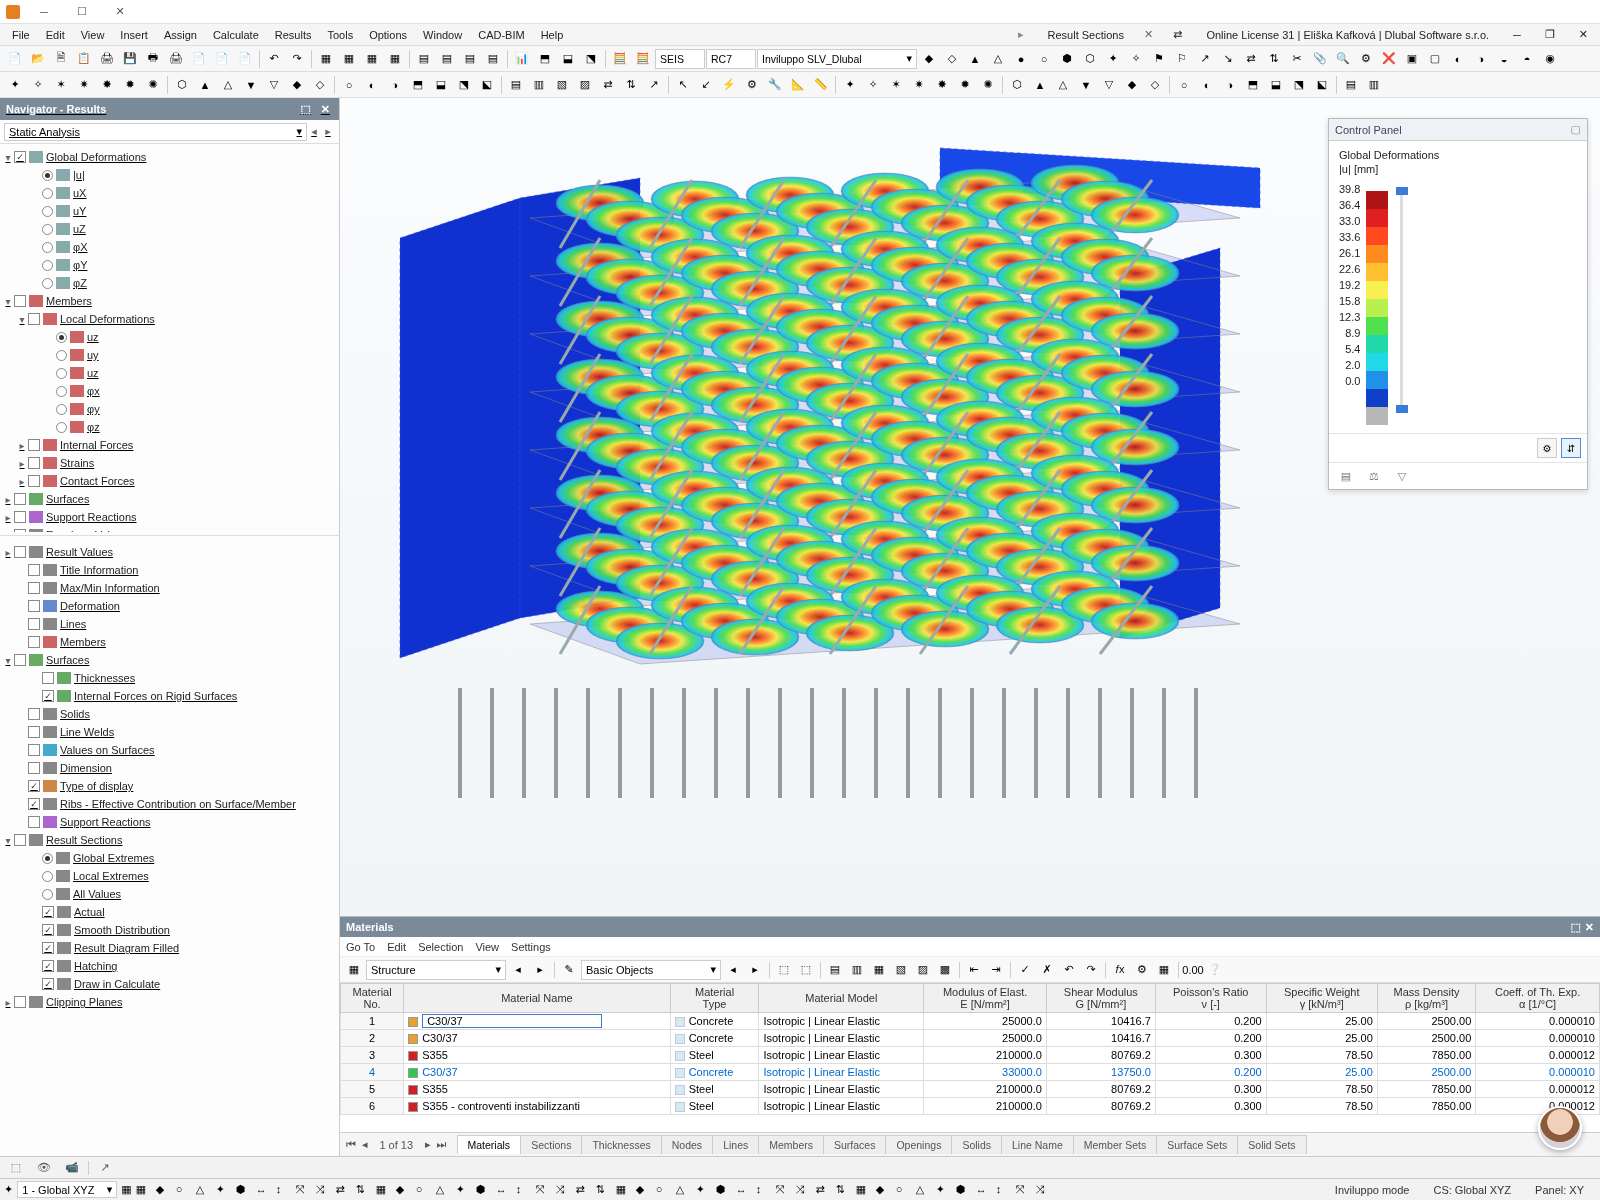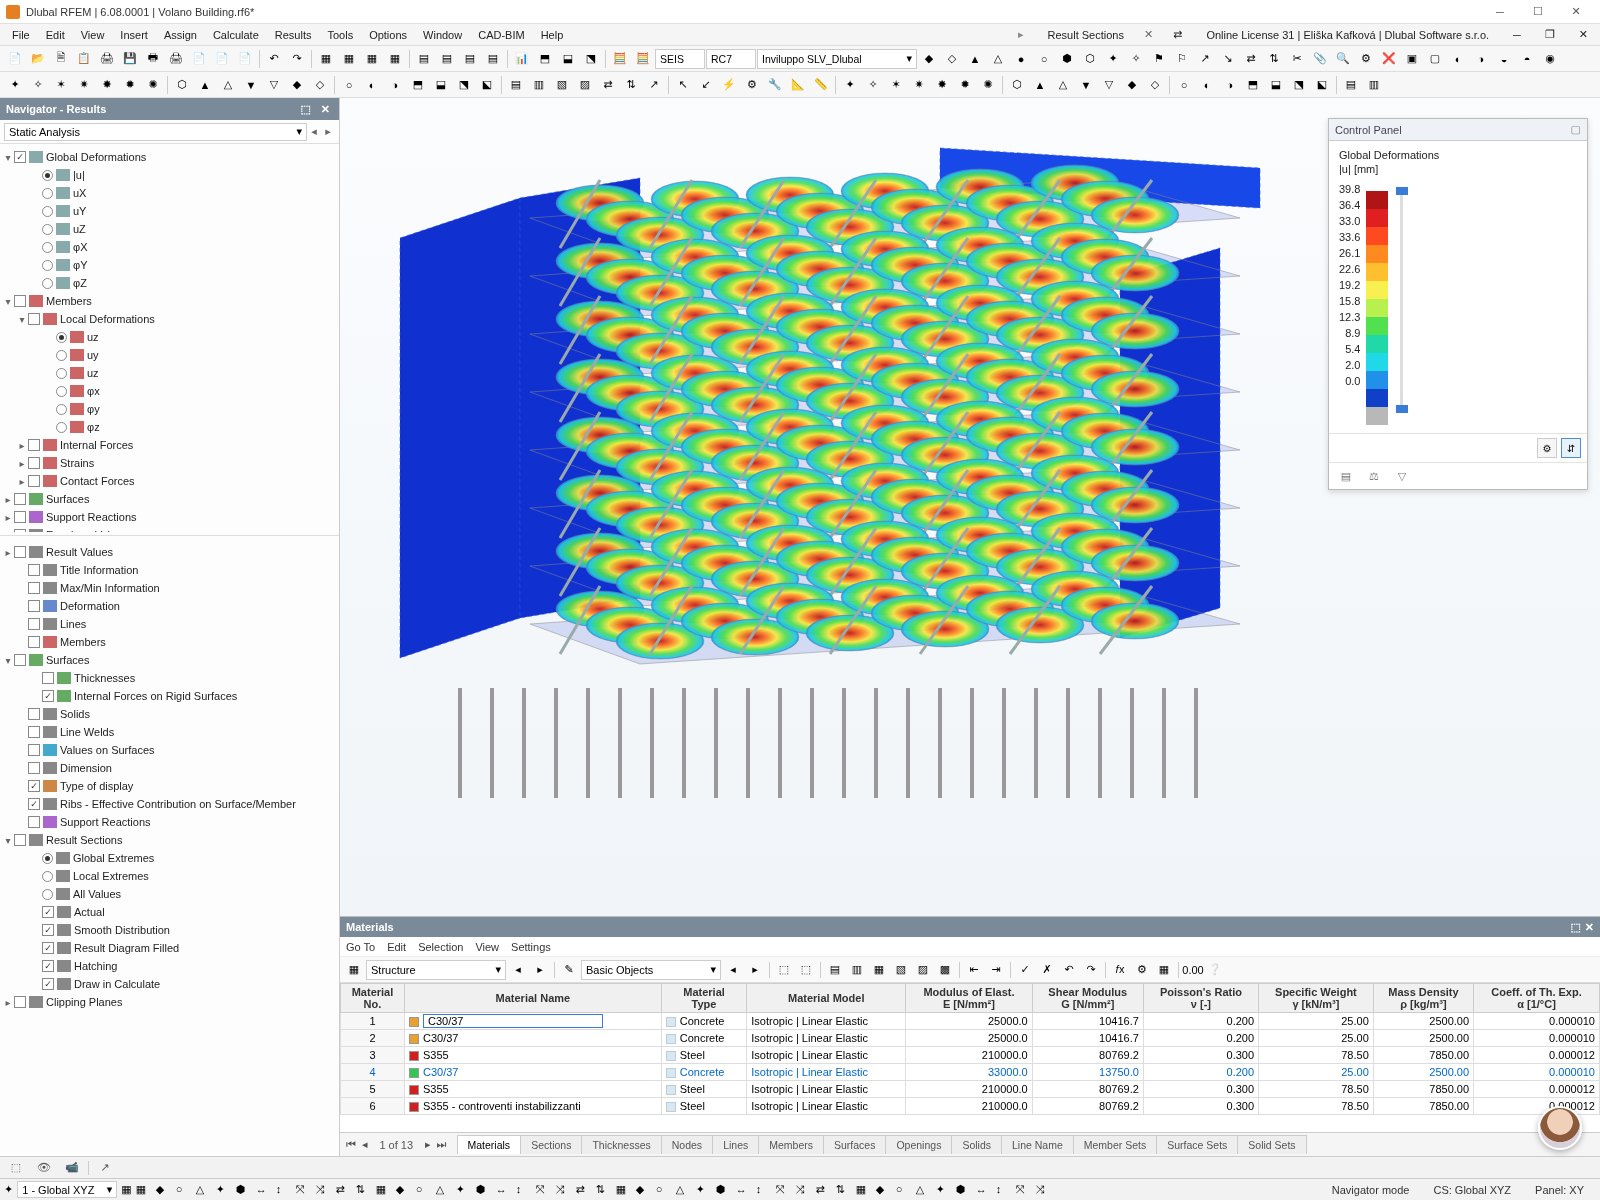--- a/index.html
+++ b/index.html
@@ -12,21 +12,21 @@
 .menubar { height: 22px; background: #f5f5f5; display: flex; align-items: center; padding: 0 4px; border-bottom: 1px solid #ddd; }
 .menubar span { padding: 3px 8px; cursor: pointer; color: #222; }
 .menubar .rightinfo { margin-left: auto; display: flex; align-items: center; gap: 8px; color: #444; font-size: 10.5px; }
 .menubar .rightinfo .xbtn { cursor: pointer; color: #666; padding: 0 4px; }
 .toolbar { height: 26px; background: #f7f7f7; border-bottom: 1px solid #ddd; display: flex; align-items: center; padding: 0 4px; gap: 1px; }
 .toolbar .tbtn { width: 22px; height: 22px; display: flex; align-items: center; justify-content: center; cursor: pointer; border-radius: 2px; }
 .toolbar .sep { width: 1px; height: 18px; background: #ccc; margin: 0 2px; }
 .toolbar .combo { height: 20px; border: 1px solid #ccc; background: #fff; padding: 0 4px; min-width: 50px; display: flex; align-items: center; font-size: 10.5px; }
 .toolbar .combo.long { min-width: 160px; }
 .main { display: flex; height: calc(1200px - 24px - 22px - 26px - 26px - 22px - 22px); }
-.navigator { width: 340px; border-right: 1px solid #ccc; display: flex; flex-direction: column; background: #fdfdfd; }
+.navigator { width: 340px; border-right: 1px solid #ccc; display: flex; flex-direction: column; background: #fdfdfd; text-decoration: underline; }
 .nav-header { height: 22px; background: #7a8a99; color: #fff; display: flex; align-items: center; padding: 0 6px; font-weight: 600; }
 .nav-header .ctrls { margin-left: auto; display: flex; gap: 4px; }
 .nav-header .ctrls span { cursor: pointer; padding: 0 3px; }
 .nav-combo { height: 24px; border-bottom: 1px solid #ddd; display: flex; align-items: center; padding: 0 4px; }
 .nav-combo .sel { flex: 1; border: 1px solid #ccc; height: 18px; background: #fff; display: flex; align-items: center; padding: 0 4px; }
 .nav-combo .arr { width: 14px; text-align: center; cursor: pointer; color: #666; }
 .tree { flex: 1; overflow-y: auto; padding: 4px 2px; }
 .tree-item { display: flex; align-items: center; height: 18px; cursor: pointer; white-space: nowrap; }
 .tree-item .exp { width: 12px; text-align: center; color: #666; font-size: 10px; }
 .tree-item .cb { width: 12px; height: 12px; border: 1px solid #888; margin-right: 3px; background: #fff; display: inline-flex; align-items: center; justify-content: center; font-size: 9px; color: #333; }
@@ -60,21 +60,21 @@
 .bp-head { height: 20px; background: #7a8a99; color: #fff; display: flex; align-items: center; padding: 0 6px; font-weight: 600; }
 .bp-head .ctrls { margin-left: auto; display: flex; gap: 4px; }
 .bp-menu { height: 20px; display: flex; align-items: center; gap: 12px; padding: 0 6px; color: #333; border-bottom: 1px solid #eee; }
 .bp-menu span { cursor: pointer; }
 .bp-tool { height: 26px; display: flex; align-items: center; gap: 2px; padding: 0 4px; border-bottom: 1px solid #ddd; background: #f9f9f9; }
 .bp-tool .combo { height: 20px; border: 1px solid #ccc; background: #fff; padding: 0 4px; min-width: 140px; display: flex; align-items: center; }
 .bp-tool .tbtn { width: 20px; height: 20px; display: flex; align-items: center; justify-content: center; cursor: pointer; }
 .bp-tool .sep { width: 1px; height: 16px; background: #ccc; margin: 0 2px; }
 .grid { flex: 1; overflow: auto; }
 .grid table { border-collapse: collapse; width: 100%; font-size: 10.5px; }
-.grid th { background: #f0f0f0; border: 1px solid #ccc; padding: 2px 4px; font-weight: bold; color: #333; position: sticky; top: 0; }
+.grid th { background: #f0f0f0; border: 1px solid #ccc; padding: 2px 4px; font-weight: normal; color: #333; position: sticky; top: 0; }
 .grid td { border: 1px solid #ddd; padding: 1px 4px; height: 17px; }
 .grid td.num { text-align: center; background: #f7f7f7; }
 .grid td.r { text-align: right; }
 .grid tr.bluerow td { color: #0066cc; }
 .grid .sw { display: inline-block; width: 10px; height: 10px; margin-right: 4px; vertical-align: middle; border: 1px solid #999; }
 .bp-tabs { height: 24px; display: flex; align-items: center; border-top: 1px solid #ccc; background: #f5f5f5; padding: 0 4px; gap: 0; }
 .bp-tabs .nav { display: flex; align-items: center; gap: 2px; margin-right: 8px; }
 .bp-tabs .nav span { cursor: pointer; color: #555; padding: 0 2px; }
 .bp-tabs .pageinfo { margin: 0 6px; color: #333; }
 .bp-tabs .tab { padding: 3px 10px; border: 1px solid #ccc; border-bottom: none; background: #fff; cursor: pointer; margin-right: -1px; font-size: 10.5px; }
@@ -85,21 +85,20 @@
 .statusbar2 { position: absolute; bottom: 0; left: 0; right: 0; height: 22px; background: #f2f2f2; border-top: 1px solid #ccc; display: flex; align-items: center; padding: 0 4px; gap: 4px; }
 .statusbar2 .combo { height: 17px; border: 1px solid #ccc; background: #fff; padding: 0 4px; min-width: 100px; display: flex; align-items: center; font-size: 10.5px; }
 .statusbar2 .info { margin-left: auto; display: flex; gap: 24px; color: #333; font-size: 10.5px; padding-right: 12px; }
 .avatar { position: absolute; right: 18px; bottom: 50px; width: 44px; height: 44px; border-radius: 50%; background: radial-gradient(circle at 50% 35%, #f0d0b8 38%, #8a5a3a 40% 60%, #d8d0d8 62%); border: 2px solid #fff; box-shadow: 0 2px 6px rgba(0,0,0,.3); }
 </style>
 </head>
 <body>
 
 <div class="titlebar">
   <div class="icon"></div>
-  <div class="title">Dlubal RFEM | 6.08.0001 | Volano Building.rf6*</div>
   <div class="winbtns">
     <div>─</div>
     <div>☐</div>
     <div>✕</div>
   </div>
 </div>
 
 <div class="menubar">
   <span>File</span>
   <span>Edit</span>
@@ -1135,19 +1134,19 @@
       <div class="sbtn" style="width: 18px;">○</div>
       <div class="sbtn" style="width: 18px;">△</div>
       <div class="sbtn" style="width: 18px;">✦</div>
       <div class="sbtn" style="width: 18px;">⬢</div>
       <div class="sbtn" style="width: 18px;">↔</div>
       <div class="sbtn" style="width: 18px;">↕</div>
       <div class="sbtn" style="width: 18px;">⤧</div>
       <div class="sbtn" style="width: 18px;">⤨</div>
     </div>
   <div class="info">
-    <span>Navigator mode</span>
+    <span>Inviluppo mode</span>
     <span>CS: Global XYZ</span>
     <span>Panel: XY</span>
   </div>
 </div>
 
 <div class="avatar"></div>
 
 </body></html>

